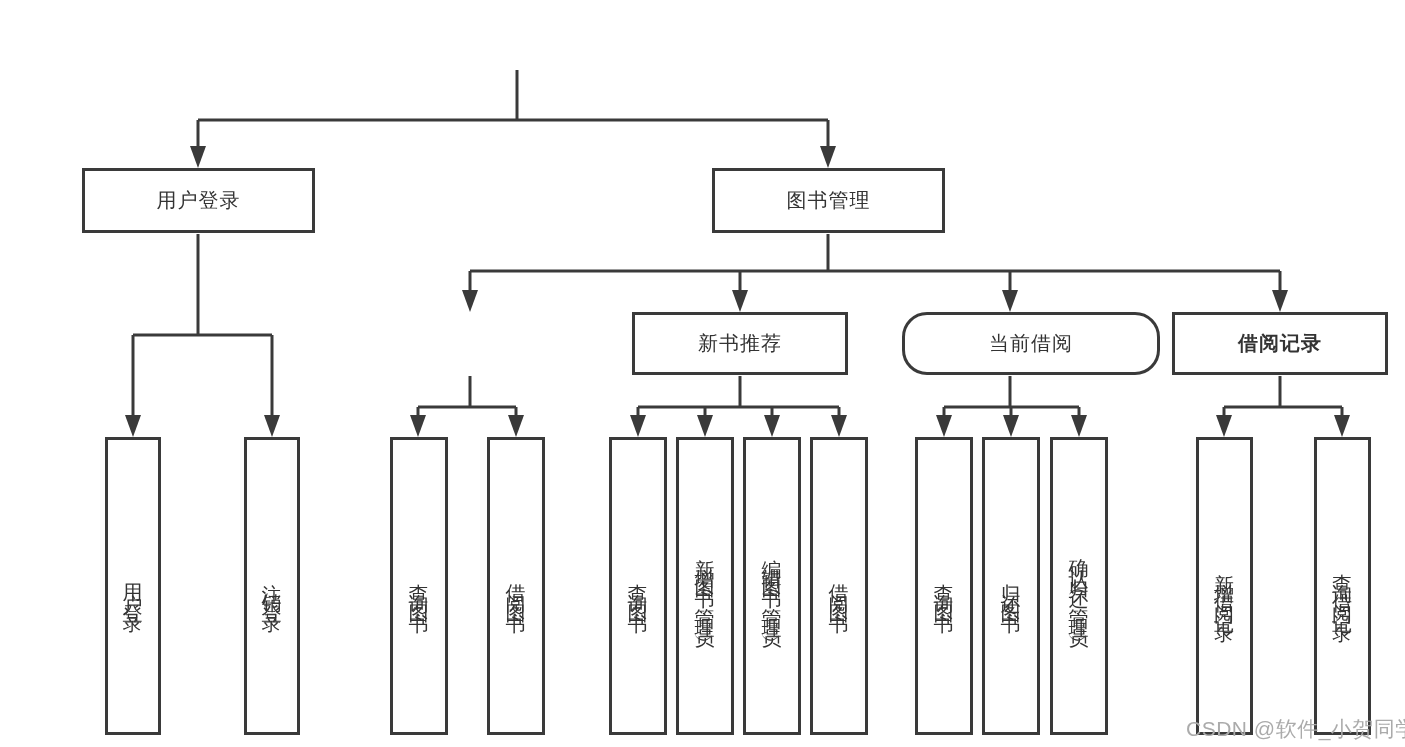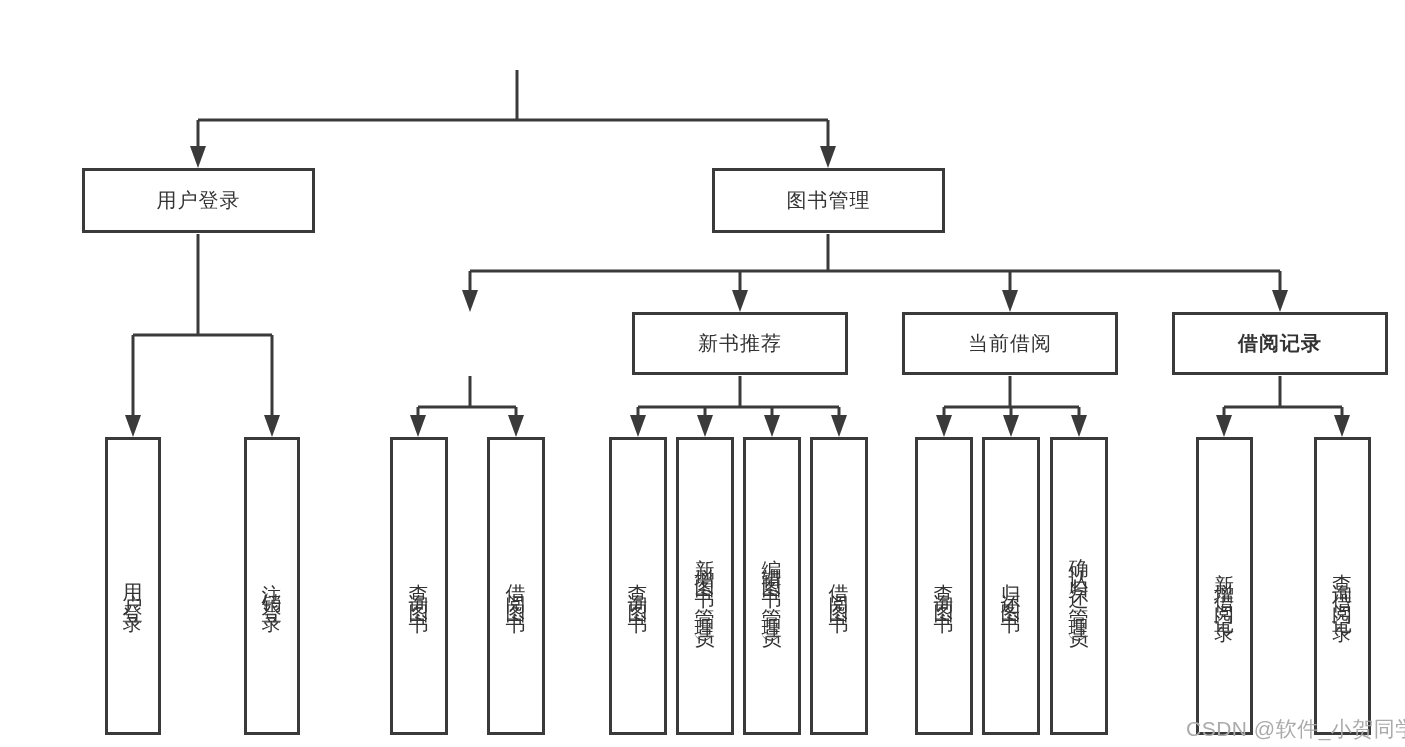--- a/index.html
+++ b/index.html
@@ -25,21 +25,21 @@
     letter-spacing:10px;line-height:1;padding-top:4px;
   }
   
   .n-root{left:12px;top:13px;width:1011px;height:57px;}
   
   .n-user-login{left:82px;top:168px;width:233px;height:65px;}
   .n-book-mgmt{left:712px;top:168px;width:233px;height:65px;}
   
   .n-new-book{left:362px;top:312px;width:216px;height:63px;}
   .n-book-borrow{left:632px;top:312px;width:216px;height:63px;}
-  .n-current-borrow{left:902px;top:312px;width:216px;height:63px;}
+  .n-current-borrow{left:902px;top:312px;width:258px;height:63px;border-radius:25px;}
   .n-borrow-record{left:1172px;top:312px;width:216px;height:63px;font-weight:bold;}
   
   .leaf{top:437px;height:298px;}
   .n-a1{left:105px;width:56px;}
   .n-a2{left:244px;width:56px;}
   .n-b1{left:390px;width:58px;}
   .n-b2{left:487px;width:58px;}
   .n-c1{left:609px;width:58px;}
   .n-c2{left:676px;width:58px;}
   .n-c3{left:743px;width:58px;}

